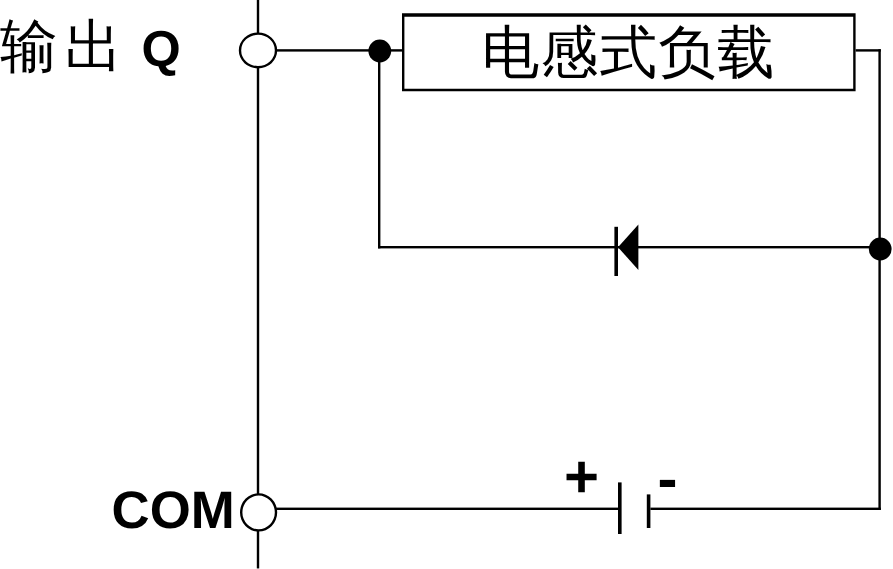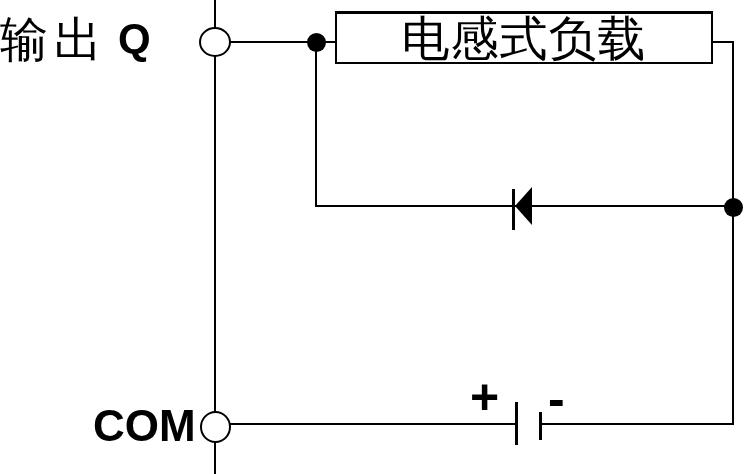--- a/index.html
+++ b/index.html
@@ -15,33 +15,33 @@
     overflow:hidden;
     font-family:"Liberation Sans", sans-serif;
   }
   .wire{position:absolute;background:var(--line);}
   .dot{position:absolute;width:19px;height:19px;border-radius:50%;background:var(--line);}
   .terminal{
     position:absolute;border:2px solid var(--line);border-radius:50%;
     background:var(--bg);box-sizing:border-box;
   }
   .load-box{
-    position:absolute;left:335px;top:11px;width:378px;height:53px;
+    position:absolute;left:335px;top:11px;width:378px;height:65px;
     border:2px solid var(--line);border-top-width:3px;box-sizing:border-box;
     background:var(--bg);
     display:flex;align-items:center;justify-content:center;
   }
   .load-label{
     font-family:"DejaVu Serif","Liberation Serif",serif;
     font-size:48px;color:var(--text);line-height:1;white-space:nowrap;
     letter-spacing:1px;
   }
   .output-label{
     position:absolute;left:0px;top:13px;
-    display:flex;align-items:center;color:var(--text);white-space:nowrap;
+    display:flex;align-items:flex-end;color:var(--text);white-space:nowrap;
   }
   .output-cn{
     font-family:"DejaVu Serif","Liberation Serif",serif;
     font-size:48px;line-height:52px;letter-spacing:6px;
   }
   .output-q{
     font-family:"Liberation Sans",sans-serif;
     font-size:42px;font-weight:bold;margin-left:10px;
   }
   .com-label{

